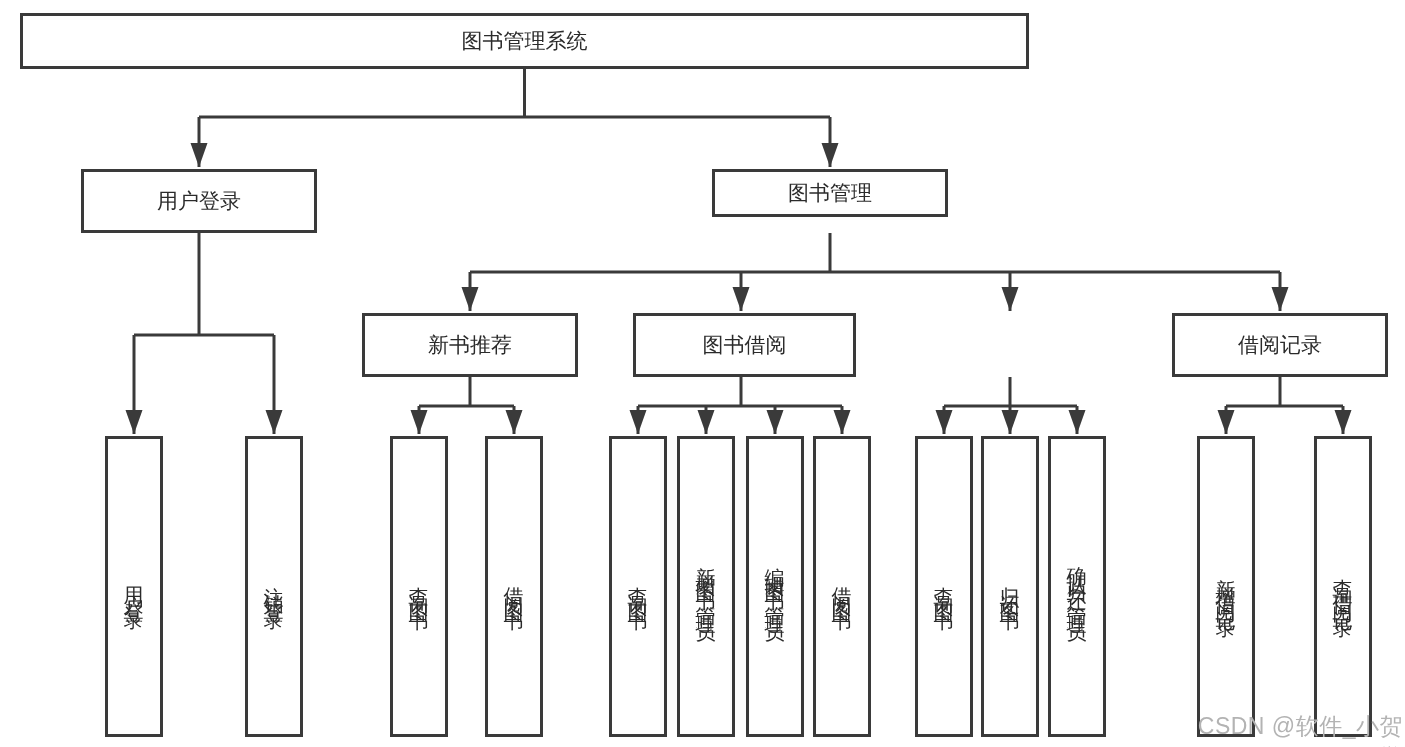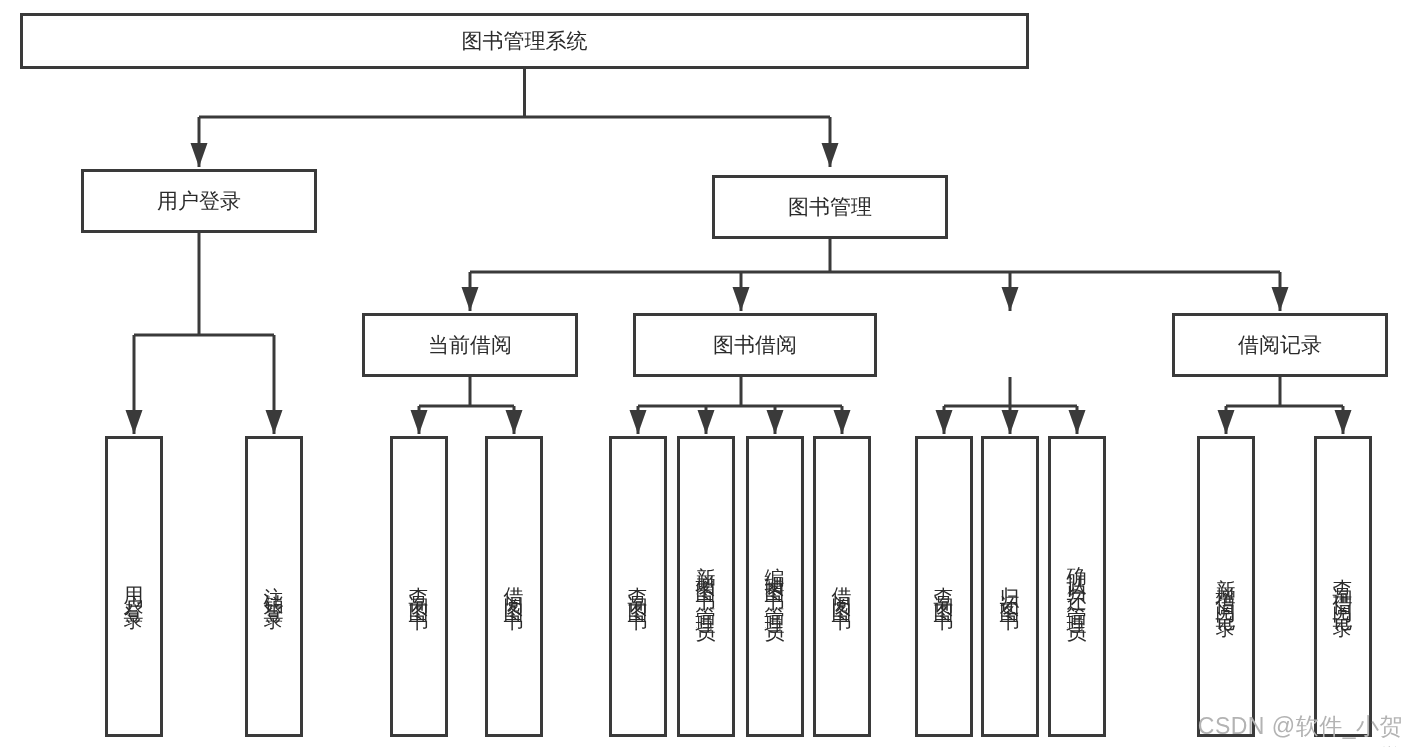--- a/index.html
+++ b/index.html
@@ -104,28 +104,28 @@
     </g>
   </svg>
 
   <div class="box" style="left:20px;top:13px;width:1009px;height:56px">
     <span>图书管理系统</span>
   </div>
 
   <div class="box" style="left:81px;top:169px;width:236px;height:64px">
     <span>用户登录</span>
   </div>
-  <div class="box" style="left:712px;top:175px;width:236px;height:64px">
+  <div class="box" style="left:712px;top:169px;width:236px;height:48px">
     <span>图书管理</span>
   </div>
 
   <div class="box" style="left:362px;top:313px;width:216px;height:64px">
-    <span>当前借阅</span>
+    <span>新书推荐</span>
   </div>
-  <div class="box" style="left:633px;top:313px;width:244px;height:64px">
+  <div class="box" style="left:633px;top:313px;width:223px;height:64px">
     <span>图书借阅</span>
   </div>
   <div class="box" style="left:1172px;top:313px;width:216px;height:64px">
     <span>借阅记录</span>
   </div>
 
   <div class="box v" style="left:105px;top:436px;width:58px;height:301px">
     <span>用户登录</span>
   </div>
   <div class="box v" style="left:245px;top:436px;width:58px;height:301px">

